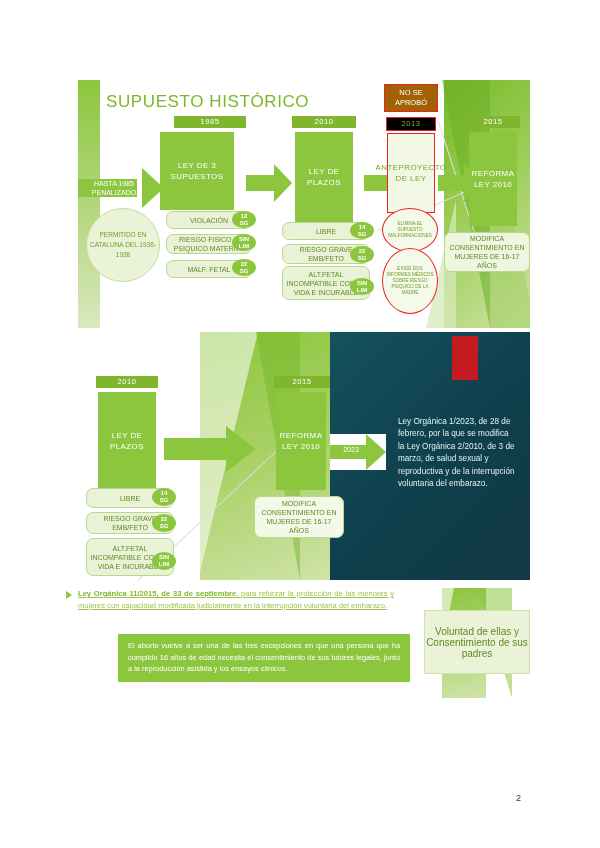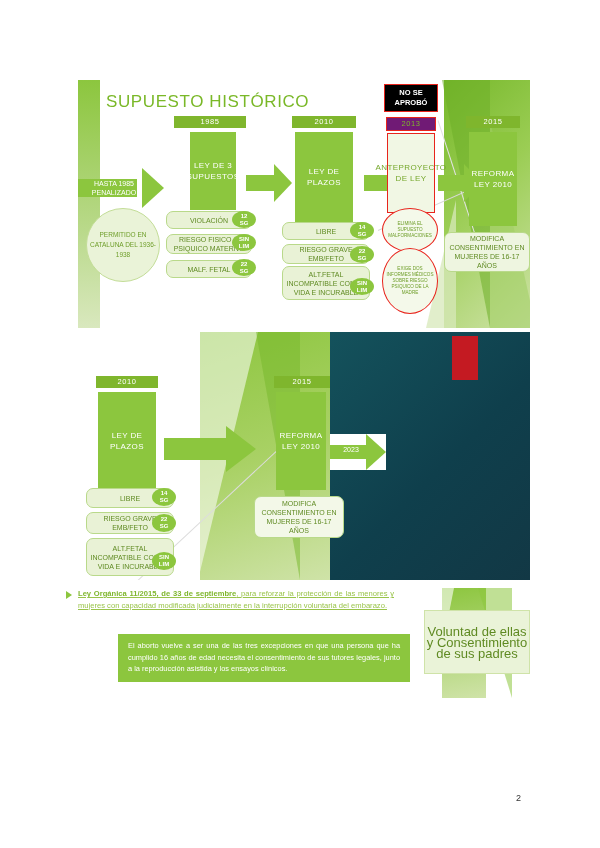--- a/index.html
+++ b/index.html
@@ -48,40 +48,40 @@
     font-size:17px;letter-spacing:.6px;color:#7ab828;font-weight:400;
   }
 
   
   .yearchip{
     position:absolute;background:#7fb62d;color:#ffffff;
     font-size:7.5px;letter-spacing:.6px;text-align:center;
     line-height:12px;height:12px;
   }
   .yearchip.red{
-    background:#701a75;color:#7fb62d;border:1.6px solid #e8241c;
+    background:#000000;color:#7fb62d;border:1.6px solid #e8241c;
     line-height:11px;
   }
 
   
   .col{
     position:absolute;background:#8cc63e;color:#ffffff;
     font-size:8px;letter-spacing:.4px;text-align:center;
     display:flex;align-items:center;justify-content:center;
     line-height:11px;
   }
   .col.outline{
     background:#f1f7e4;color:#76a82c;border:1.6px solid #e8241c;
   }
 
   .noaprobo{
-    position:absolute;background:#000000;color:#ffffff;
+    position:absolute;background:#a16207;color:#ffffff;
     border:1.8px solid #e8241c;
     font-size:7.5px;line-height:10px;text-align:center;
-    display:flex;align-items:center;justify-content:center;font-weight:bold;
+    display:flex;align-items:center;justify-content:center;
   }
 
   
   .arrow{position:absolute;}
   .arrow .shaft{position:absolute;left:0;top:28%;height:44%;width:62%;background:#8cc63e;}
   .arrow .head{
     position:absolute;right:0;top:0;width:0;height:0;
     border-top:var(--h) solid transparent;border-bottom:var(--h) solid transparent;
     border-left:var(--w) solid #8cc63e;
   }
@@ -162,21 +162,21 @@
   .lo-text b{color:#7fb62d;}
   .greenbox{
     position:absolute;left:52px;top:46px;width:292px;height:48px;
     background:#8cc63e;color:#ffffff;
     font-size:7.4px;line-height:11.6px;text-align:justify;
     padding:6px 10px;box-sizing:border-box;
   }
   .sidebox{
     position:absolute;left:358px;top:22px;width:104px;height:62px;
     background:#eaf3d8;border:1px solid #cfe3a8;
-    color:#5f8a22;font-size:13px;line-height:11px;text-align:center;
+    color:#5f8a22;font-size:10px;line-height:11px;text-align:center;
     display:flex;align-items:center;justify-content:center;
   }
   .side-bg{
     position:absolute;left:352px;top:0;width:118px;height:110px;overflow:hidden;
   }
   .side-bg .g1{
     position:absolute;left:24px;top:0;width:44px;height:110px;
     background:linear-gradient(170deg,#8dc63f,#cfe3a8);
   }
   .side-bg .g2{
@@ -207,21 +207,21 @@
 
   <div class="arrow" style="left:-4px;top:88px;width:90px;height:40px;--h:20px;--w:22px;">
     <div class="shaft" style="width:70%;"></div>
     <div class="head"></div>
   </div>
   <div style="position:absolute;left:4px;top:96px;width:64px;height:24px;display:flex;align-items:center;justify-content:center;color:#fff;font-size:7px;line-height:9px;text-align:center;">HASTA 1985 PENALIZADO</div>
 
   <div class="circle-big" style="left:8px;top:128px;width:72px;height:72px;font-size:6.5px;line-height:10px;">PERMITIDO EN CATALUNA DEL 1936-1938</div>
 
   <div class="yearchip" style="left:96px;top:36px;width:72px;">1985</div>
-  <div class="col" style="left:112px;top:52px;width:46px;height:78px;">LEY DE 3 SUPUESTOS</div>
+  <div class="col" style="left:82px;top:52px;width:74px;height:78px;">LEY DE 3 SUPUESTOS</div>
 
   <div class="pill" style="left:88px;top:131px;width:86px;height:18px;">VIOLACIÓN</div>
   <div class="badge" style="left:154px;top:131px;width:24px;height:17px;">
     <span>12</span>
     <span>SG</span>
   </div>
 
   <div class="pill" style="left:88px;top:154px;width:86px;height:20px;">RIESGO FISICO O PSIQUICO MATERNO</div>
   <div class="badge" style="left:154px;top:154px;width:24px;height:17px;">
     <span>SIN</span>
@@ -321,20 +321,21 @@
   <div class="col" style="left:198px;top:60px;width:50px;height:98px;">REFORMA LEY 2010</div>
   <div class="pill" style="left:176px;top:164px;width:90px;height:42px;background:#f3f8e8;">MODIFICA CONSENTIMIENTO EN MUJERES DE 16-17 AÑOS</div>
 
   <div class="arrowbox-white" style="left:252px;top:102px;width:56px;height:36px;"></div>
   <div class="arrow" style="left:252px;top:102px;width:56px;height:36px;--h:18px;--w:20px;">
     <div class="shaft" style="top:30%;height:40%;width:66%;"></div>
       <div class="head"></div>
   </div>
   <div style="position:absolute;left:256px;top:114px;width:34px;color:#fff;font-size:7px;text-align:center;">2023</div>
 
+  <div class="s2-text" style="left:320px;top:84px;width:118px;">Ley Orgánica 1/2023, de 28 de febrero, por la que se modifica la Ley Orgánica 2/2010, de 3 de marzo, de salud sexual y reproductiva y de la interrupción voluntaria del embarazo.</div>
 </div>
 
 <div class="bottom">
   <div class="bullet"></div>
 
   <div class="lo-text">
     <u><b>Ley Orgánica 11/2015, de 33 de septiembre</b><span>, para reforzar la protección de las menores y mujeres con capacidad modificada judicialmente en la interrupción voluntaria del embarazo.</span></u>
   </div>
 
   <div class="side-bg">

